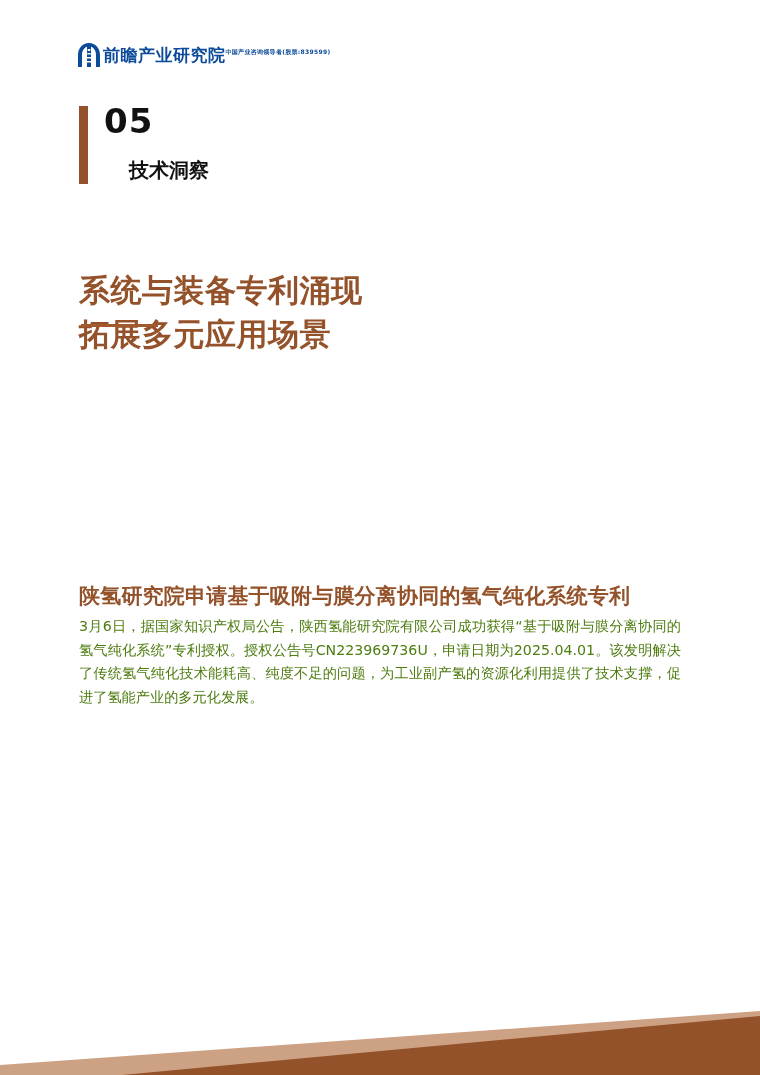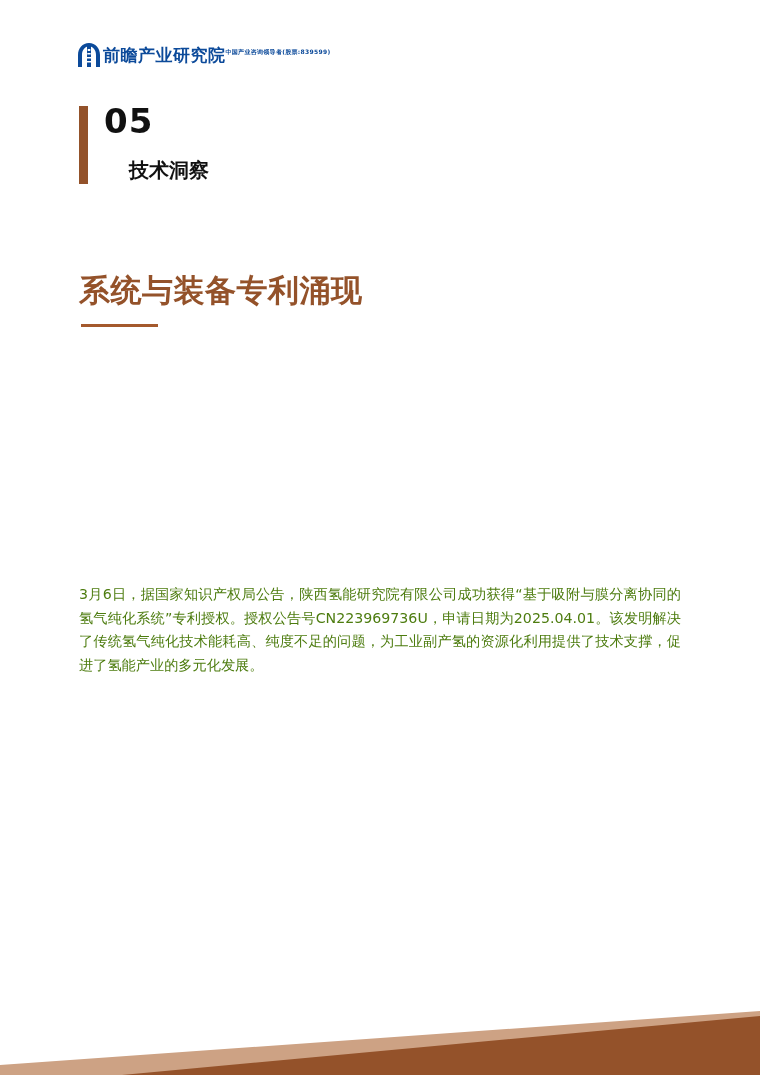--- a/index.html
+++ b/index.html
@@ -143,24 +143,26 @@
     <span class="logo-sub">中国产业咨询领导者(股票:839599)</span>
   </div>
 </div>
 
 <div class="section-bar"></div>
 <div class="section-num">05</div>
 <div class="section-name">技术洞察</div>
 
 <div class="headline">
   <div>系统与装备专利涌现</div>
+  <div>拓展多元应用场景</div>
 </div>
 <div class="headline-rule"></div>
 
 <div class="article article-1">
+  <h2 class="article-title">陕氢研究院申请基于吸附与膜分离协同的氢气纯化系统专利</h2>
   <p class="article-body">3月6日，据国家知识产权局公告，陕西氢能研究院有限公司成功获得“基于吸附与膜分离协同的氢气纯化系统”专利授权。授权公告号CN223969736U，申请日期为2025.04.01。该发明解决了传统氢气纯化技术能耗高、纯度不足的问题，为工业副产氢的资源化利用提供了技术支撑，促进了氢能产业的多元化发展。</p>
 </div>
 
 <div class="article article-2">
 </div>
 
 <svg class="footer-deco" viewBox="0 0 760 80" preserveAspectRatio="none">
   <polygon points="0,70 760,16 760,80 0,80" fill="#cda284"></polygon>
   <polygon points="122,80 760,21 760,80" fill="#94522a"></polygon>
 </svg>

